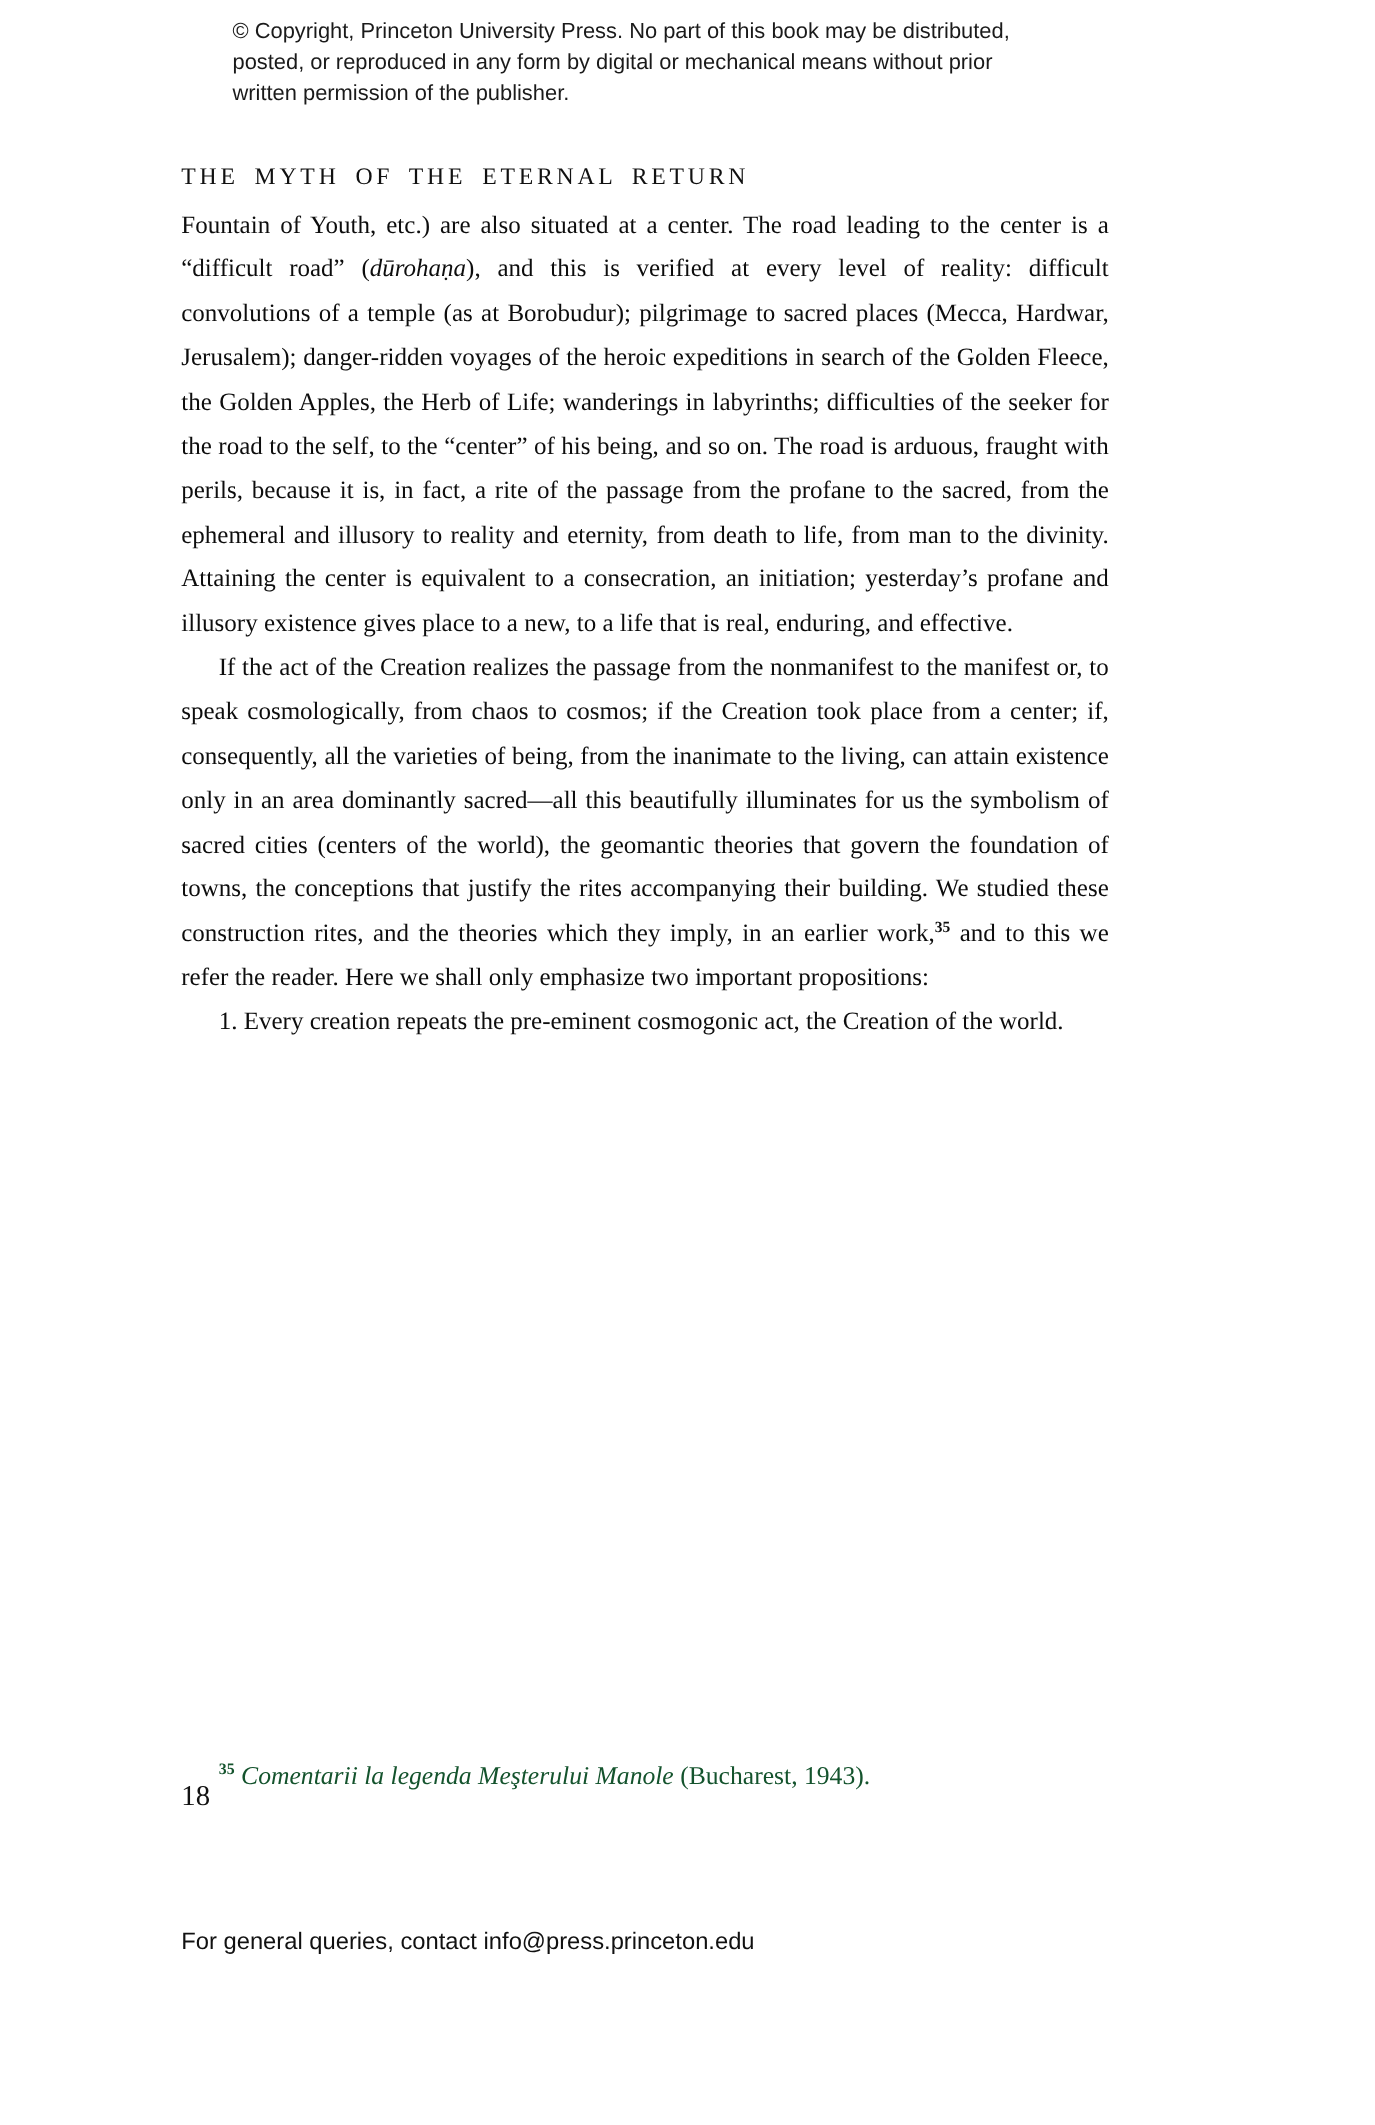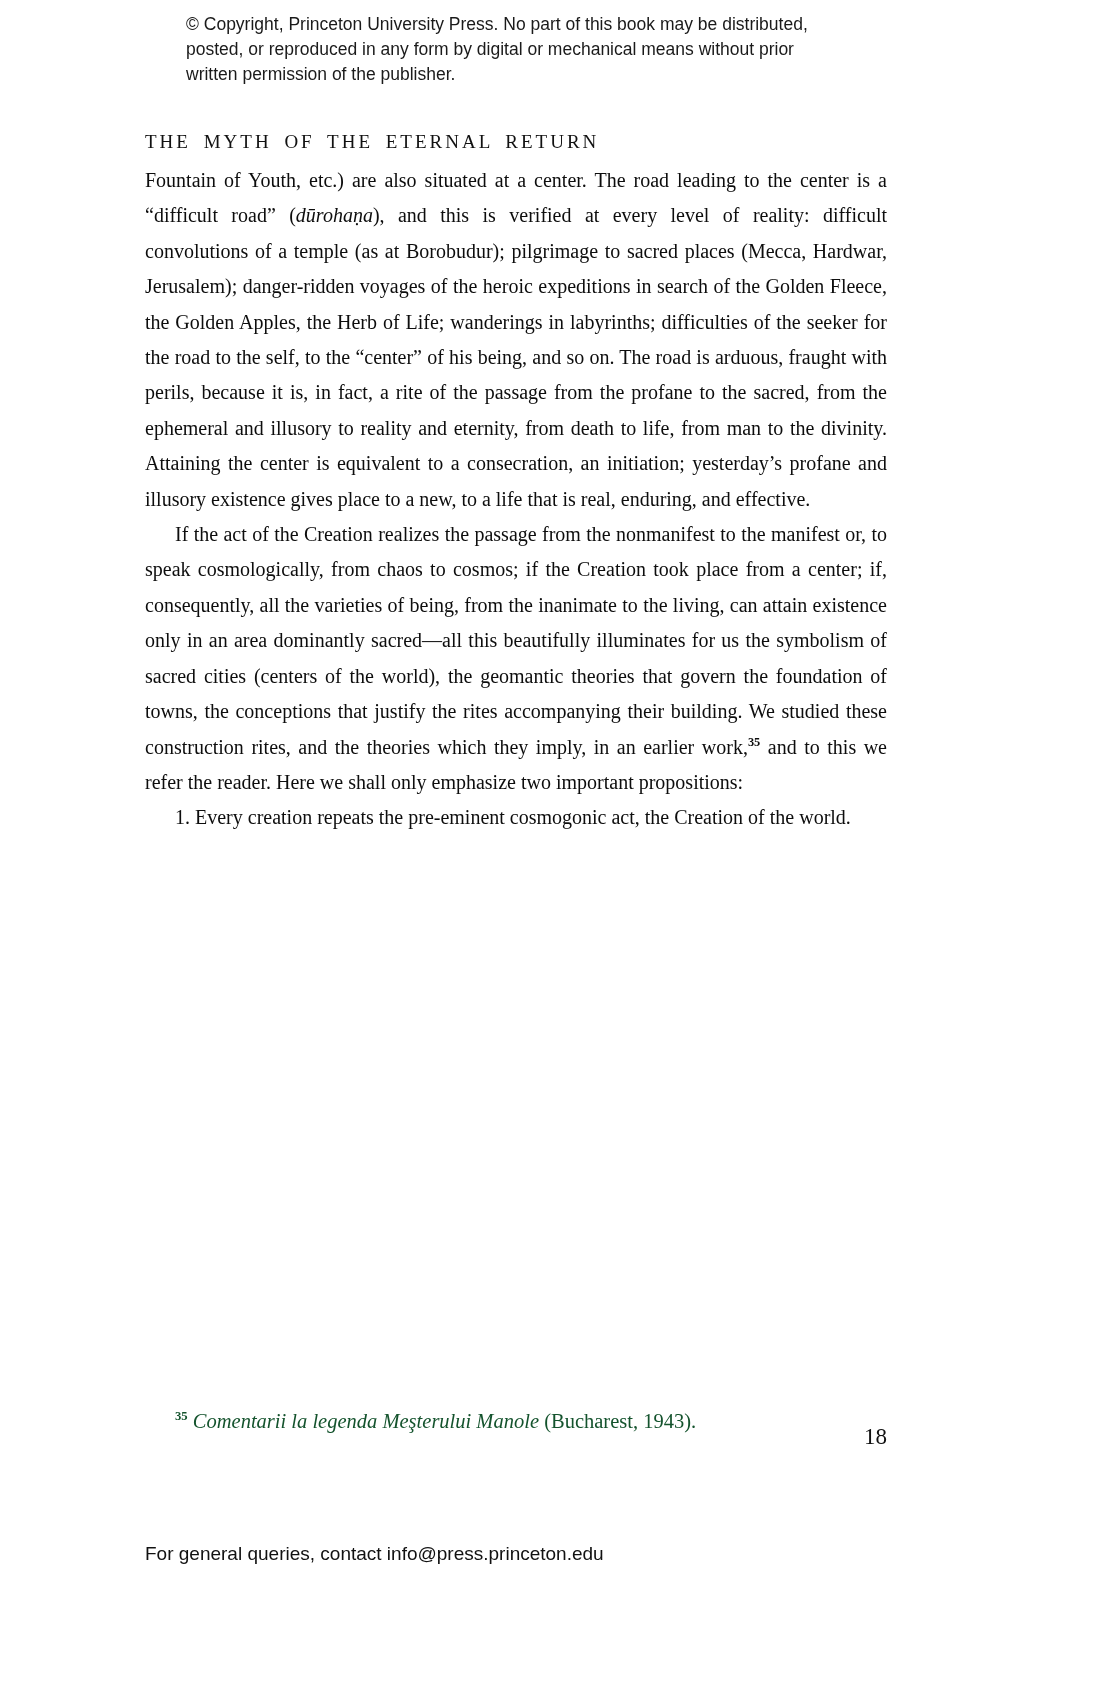--- a/index.html
+++ b/index.html
@@ -48,21 +48,21 @@
     padding-left:30px;
     font-family:"Liberation Serif", serif;
     font-size:20.5px;
     color:#14532d;
     margin-top:14px;
   }
   .fn-title { font-style:italic; }
   .page-number {
     position:absolute;
     top:1424px; left:145px; width:742px;
-    text-align:right;
+    text-align:left;
     font-family:"Liberation Serif", serif;
     font-size:23px;
     color:#111111;
   }
   .footer {
     position:absolute;
     top:1543px; left:145px; width:742px;
     text-align:left;
     font-family:"Liberation Sans", sans-serif;
     font-size:19px;

